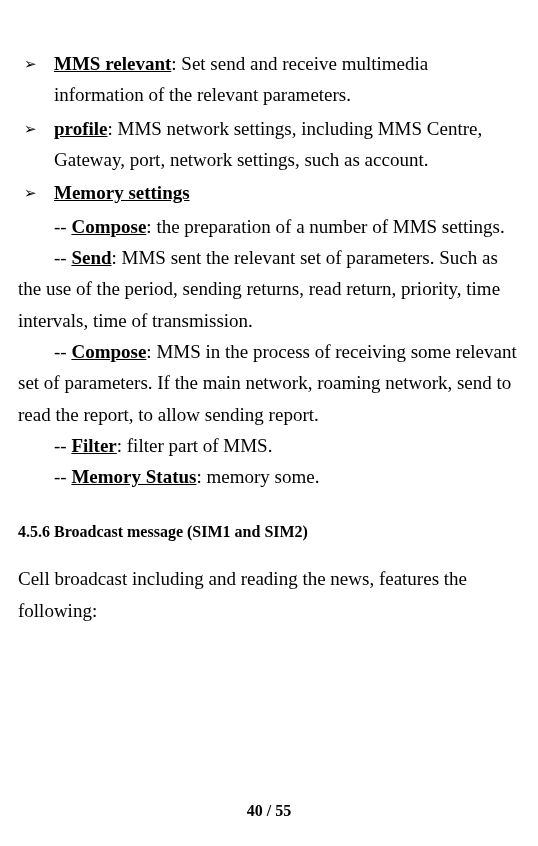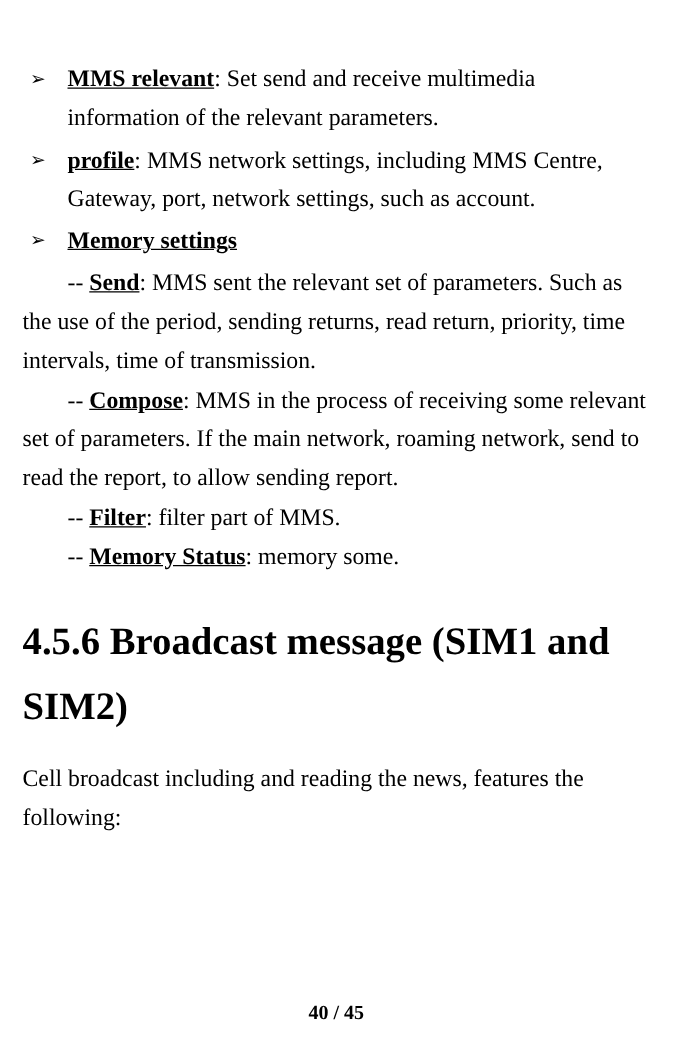--- a/index.html
+++ b/index.html
@@ -35,21 +35,21 @@
     .bullet-text {
       flex: 1;
     }
     .bold {
       font-weight: bold;
     }
     .underline {
       text-decoration: underline;
     }
     .section-heading {
-      font-size: 31px;
+      font-size: 16px;
       font-weight: bold;
       margin-top: 26px;
       margin-bottom: 18px;
     }
     .body-text {
       margin-bottom: 2px;
     }
     .page-number {
       position: absolute;
       bottom: 22px;
@@ -79,20 +79,23 @@
     </div>
   </div>
 
   <div class="bullet-item">
     <div class="bullet-marker">➢</div>
     <div class="bullet-text">
       <span class="bold underline">Memory settings</span>
     </div>
   </div>
 
+  <div>
+    <span style="padding-left:36px;">-- </span><span class="bold underline">Compose</span><span>: the preparation of a number of MMS settings.</span>
+  </div>
 
   <div>
     <span style="padding-left:36px;">-- </span><span class="bold underline">Send</span><span>: MMS sent the relevant set of parameters. Such as the use of the period, sending returns, read return, priority, time intervals, time of transmission.</span>
   </div>
 
   <div>
     <span style="padding-left:36px;">-- </span><span class="bold underline">Compose</span><span>: MMS in the process of receiving some relevant set of parameters. If the main network, roaming network, send to read the report, to allow sending report.</span>
   </div>
 
   <div>
@@ -102,13 +105,13 @@
   <div>
     <span style="padding-left:36px;">-- </span><span class="bold underline">Memory Status</span><span>: memory some.</span>
   </div>
 
   <div class="section-heading">4.5.6 Broadcast message (SIM1 and SIM2)</div>
 
   <div class="body-text">Cell broadcast including and reading the news, features the following:</div>
 
 </div>
 
-<div class="page-number">40 / 45</div>
+<div class="page-number">40 / 55</div>
 
 </body></html>

